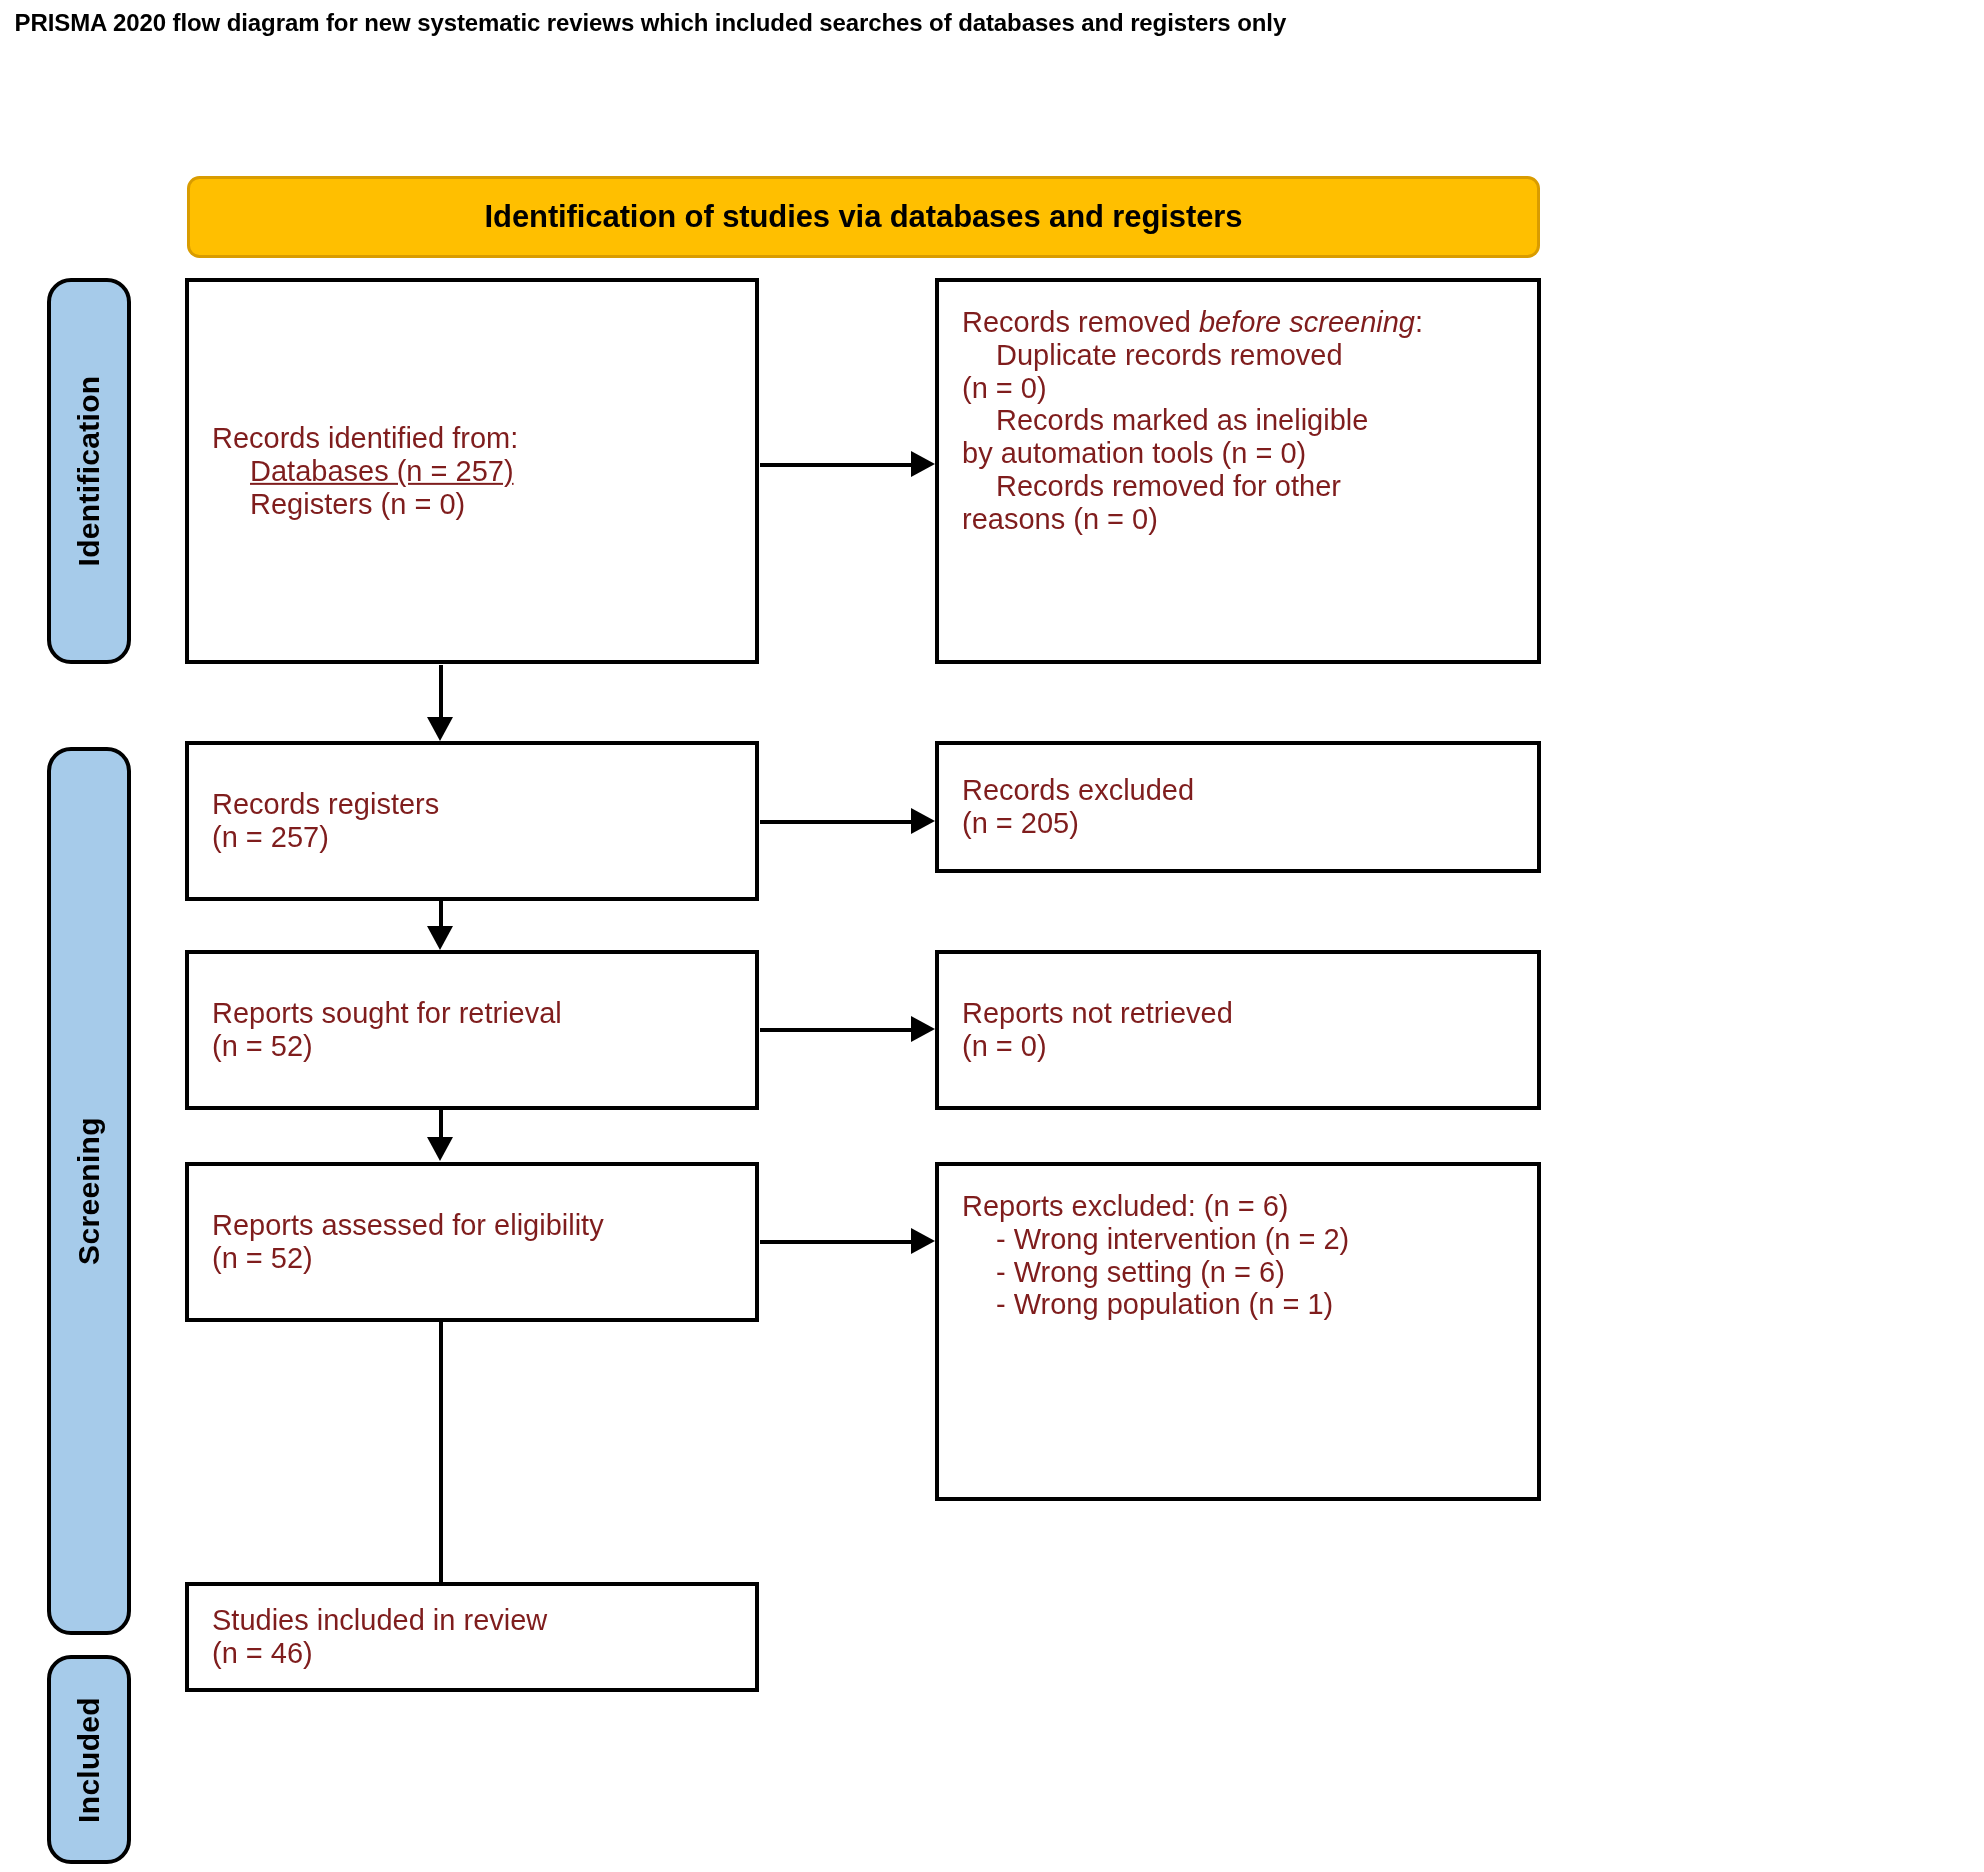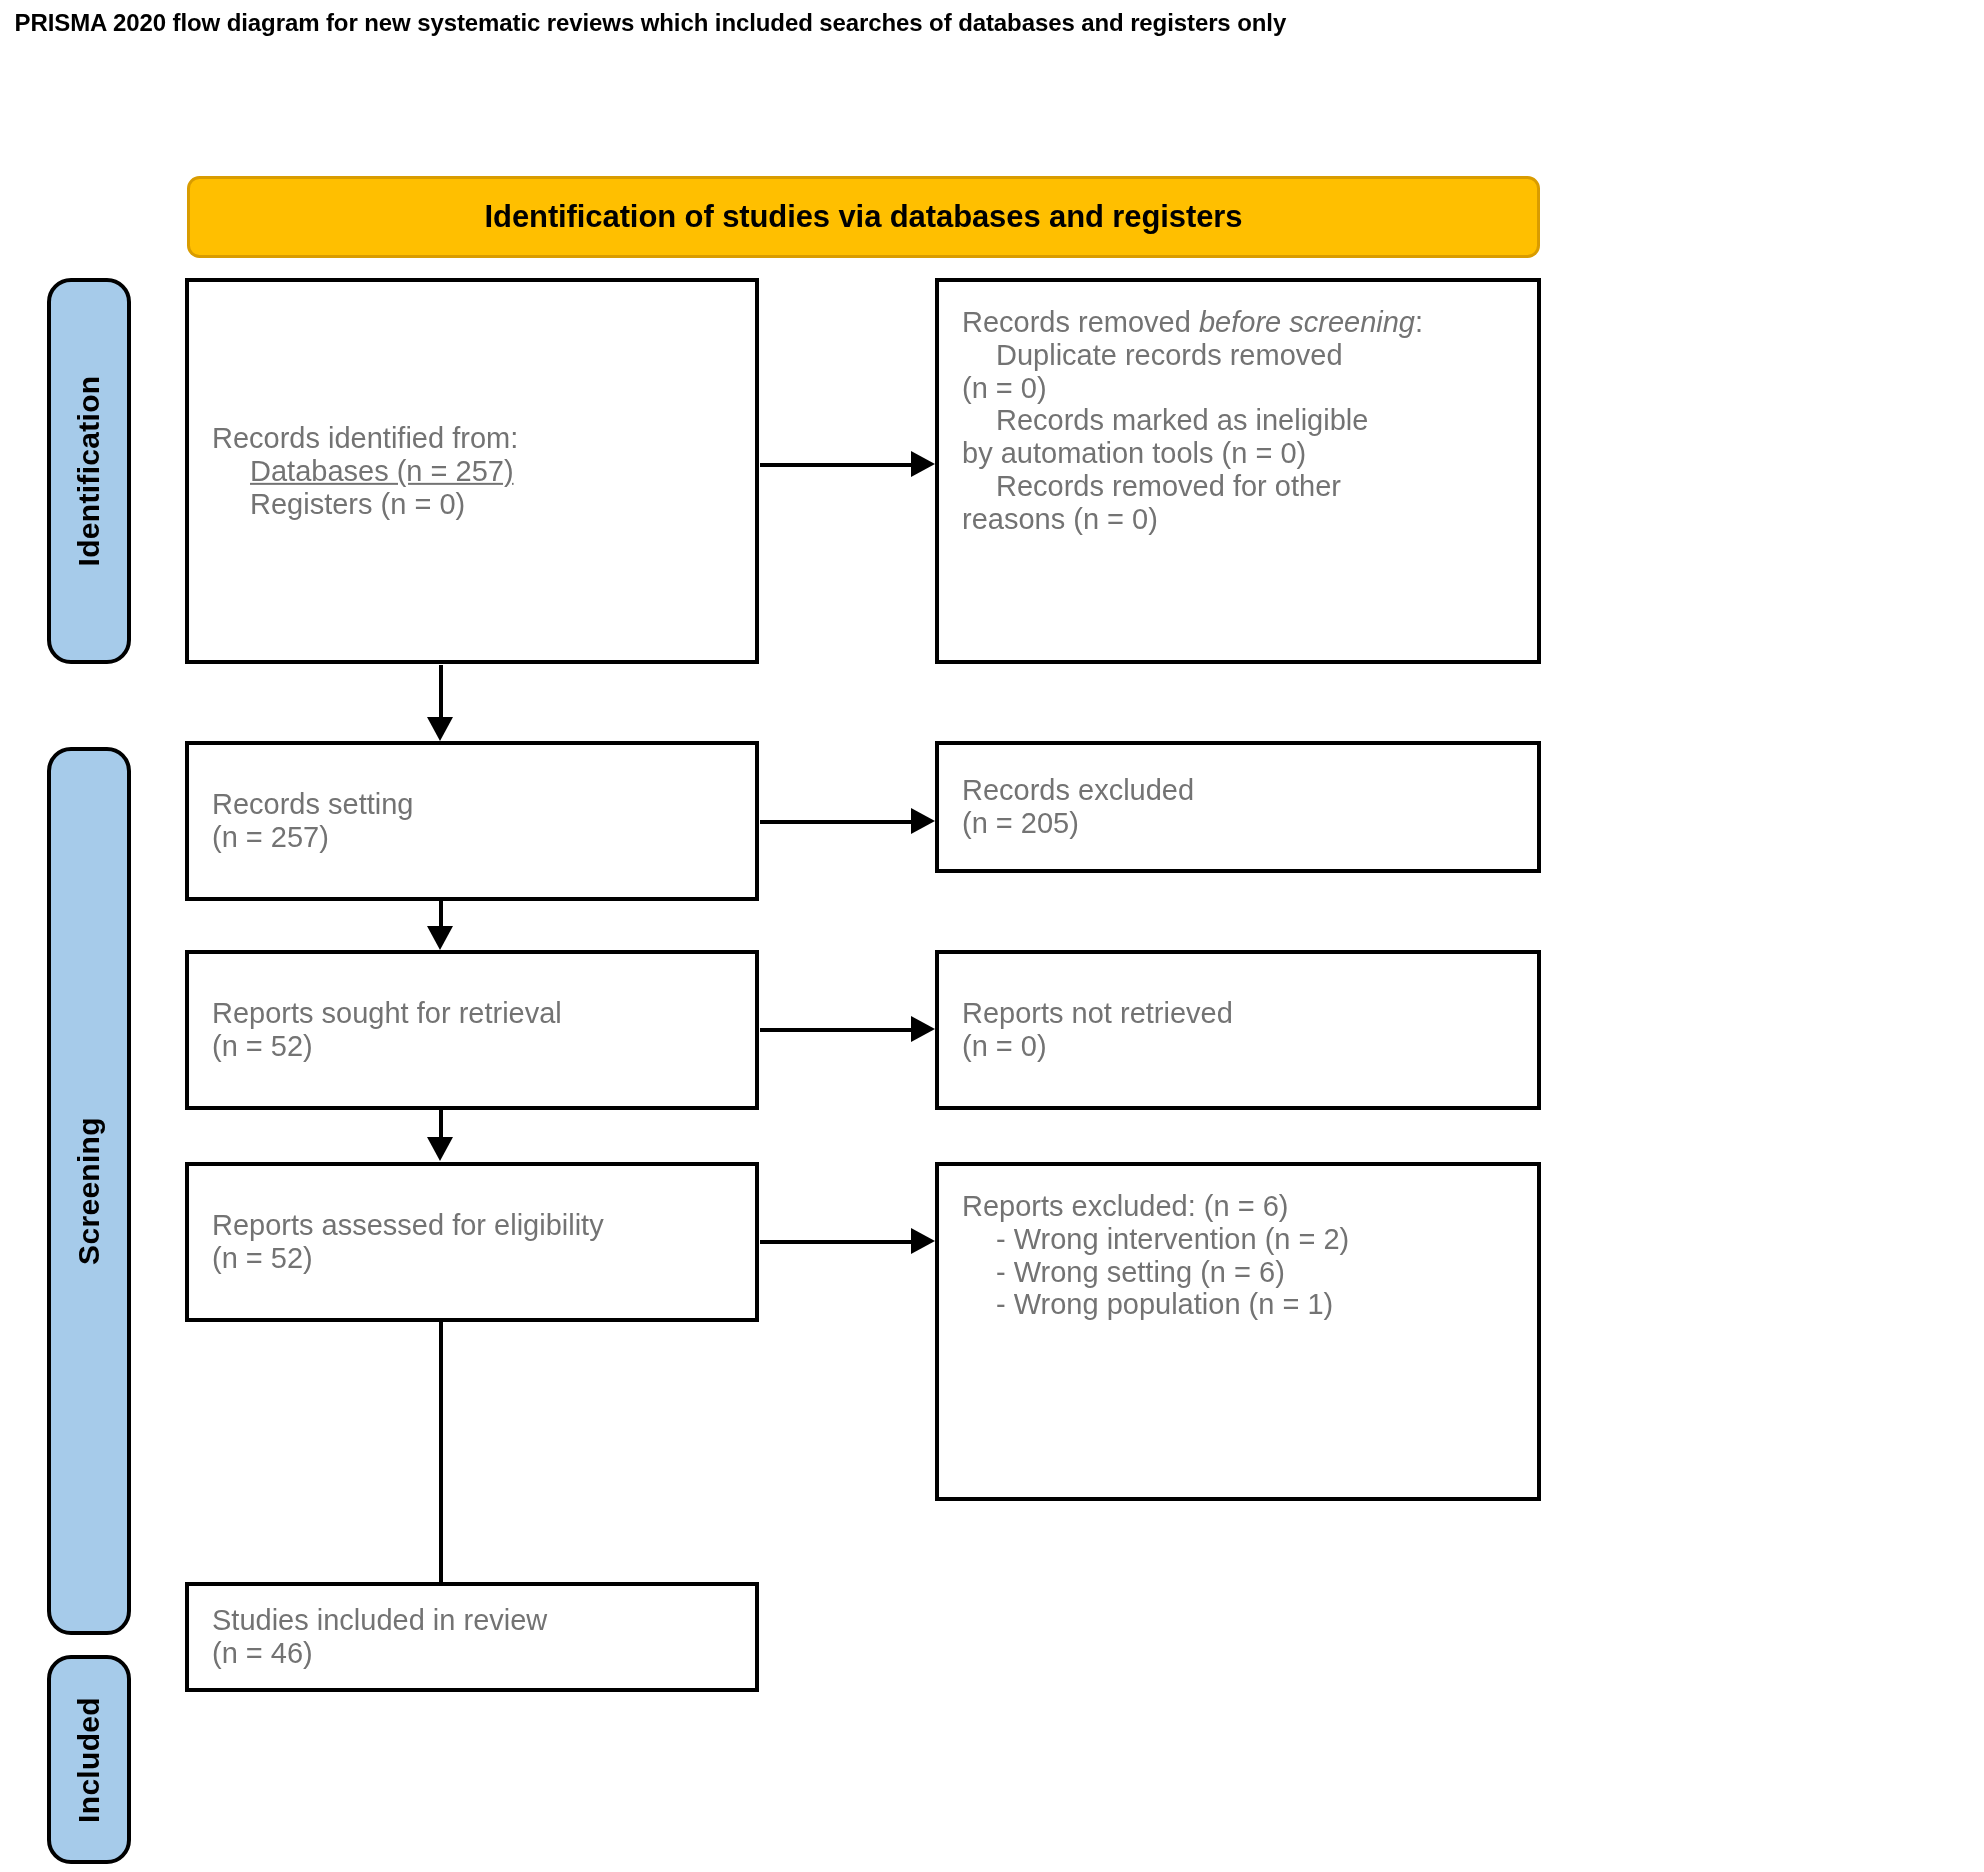--- a/index.html
+++ b/index.html
@@ -80,21 +80,21 @@
     border: 4.2px solid #000000;
     box-sizing: border-box;
     padding: 0;
   }
   .flow-box .box-text {
     position: absolute;
     left: 23px;
     right: 12.5px;
     font-size: 29px;
     line-height: 1.13;
-    color: #737373;
+    color: #7f1d1d;
     white-space: pre-wrap;
   }
   .flow-box .box-text.mid {
     top: 50%;
     transform: translateY(-50%);
   }
   .flow-box .box-text.topish {
     top: 24px;
   }
   .box-text em {
@@ -160,21 +160,21 @@
     <div class="box-text topish"><span>Records removed </span><em>before screening</em><span>:</span><br><span style="display:inline-block;padding-left:34px;">Duplicate records removed</span><br><span>(n = 0)</span><br><span style="display:inline-block;padding-left:34px;">Records marked as ineligible</span><br><span>by automation tools (n = 0)</span><br><span style="display:inline-block;padding-left:34px;">Records removed for other</span><br><span>reasons (n = 0)</span></div>
   </div>
 
   <div class="h-line" style="left:760px; top:463px; width:151px;"></div>
   <div class="arrow-right" style="left:911px; top:451px;"></div>
 
   <div class="v-line" style="left:439px; top:665px; width:3.7px; height:52px;"></div>
   <div class="arrow-down" style="left:427px; top:717px;"></div>
 
   <div class="flow-box" style="left:185px; top:741px; width:574px; height:160px;">
-    <div class="box-text mid"><span>Records setting</span><br><span>(n = 257)</span></div>
+    <div class="box-text mid"><span>Records registers</span><br><span>(n = 257)</span></div>
   </div>
 
   <div class="flow-box" style="left:935px; top:741px; width:606px; height:132px;">
     <div class="box-text mid"><span>Records excluded</span><br><span>(n = 205)</span></div>
   </div>
 
   <div class="h-line" style="left:760px; top:820px; width:151px;"></div>
   <div class="arrow-right" style="left:911px; top:808px;"></div>
 
   <div class="v-line" style="left:439px; top:901px; width:3.7px; height:25px;"></div>

